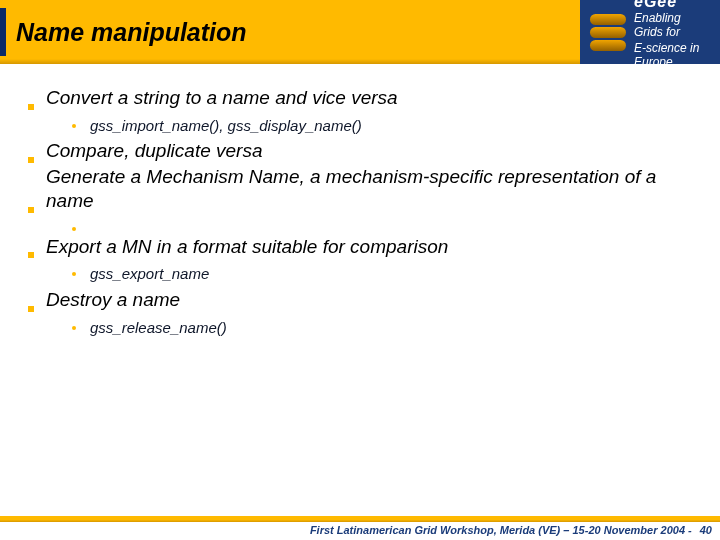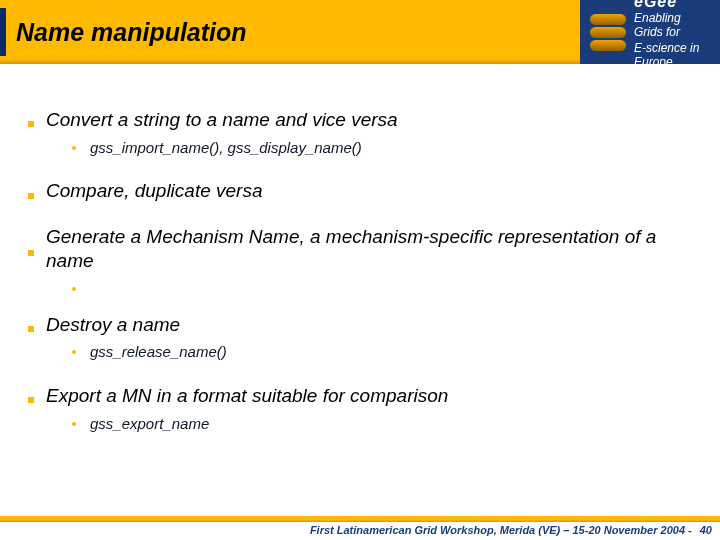--- a/index.html
+++ b/index.html
@@ -30,21 +30,21 @@
   }
   .logo-text-main {
     font-size: 16px; font-weight: bold; letter-spacing: 1px; line-height: 1;
   }
   .logo-text-sub {
     font-size: 12px; line-height: 1.15; margin-top: 2px;
   }
   .content { flex: 1; padding: 22px 28px 0 28px; }
   ul.top { list-style: none; }
   ul.top > li { margin-bottom: 2px; }
-  .top-row { display: flex; align-items: center; margin-top: 22px; }
+  .top-row { display: flex; align-items: flex-end; }
   .top-bullet {
     width: 6px; height: 6px; background: #ffba00; margin-top: 9px;
     margin-right: 12px; flex: 0 0 auto;
   }
   .top-text { font-size: 19px; color: #000; line-height: 1.25; }
   ul.sub { list-style: none; margin: 6px 0 4px 44px; }
   .sub-row { display: flex; align-items: flex-start; margin-bottom: 4px; }
   .sub-bullet {
     width: 4px; height: 4px; border-radius: 50%; background: #ffba00;
     margin-top: 8px; margin-right: 14px; flex: 0 0 auto;
@@ -117,39 +117,39 @@
         <ul class="sub">
           <li class="sub-row">
             <div class="sub-bullet"></div>
           </li>
         </ul>
       </li>
 
       <li>
         <div class="top-row">
           <div class="top-bullet"></div>
-          <div class="top-text">Destroy a name</div>
+          <div class="top-text">Export a MN in a format suitable for comparison</div>
         </div>
         <ul class="sub">
           <li class="sub-row">
             <div class="sub-bullet"></div>
-            <div class="sub-text">gss_release_name()</div>
+            <div class="sub-text">gss_export_name</div>
           </li>
         </ul>
       </li>
 
       <li>
         <div class="top-row">
           <div class="top-bullet"></div>
-          <div class="top-text">Export a MN in a format suitable for comparison</div>
+          <div class="top-text">Destroy a name</div>
         </div>
         <ul class="sub">
           <li class="sub-row">
             <div class="sub-bullet"></div>
-            <div class="sub-text">gss_export_name</div>
+            <div class="sub-text">gss_release_name()</div>
           </li>
         </ul>
       </li>
 
     </ul>
   </div>
 
   <div class="footer-wrap">
     <div class="footer-grad"></div>
     <div class="footer-text-row">

